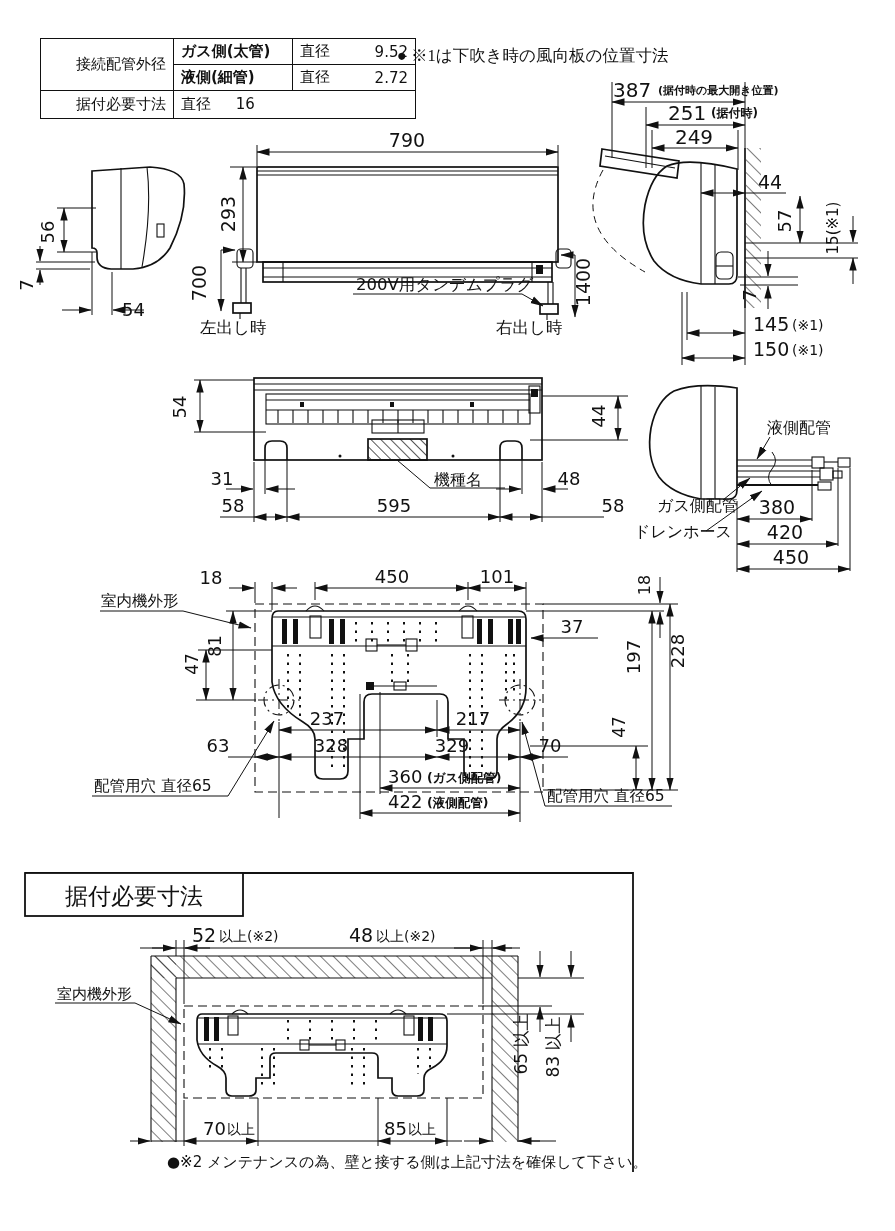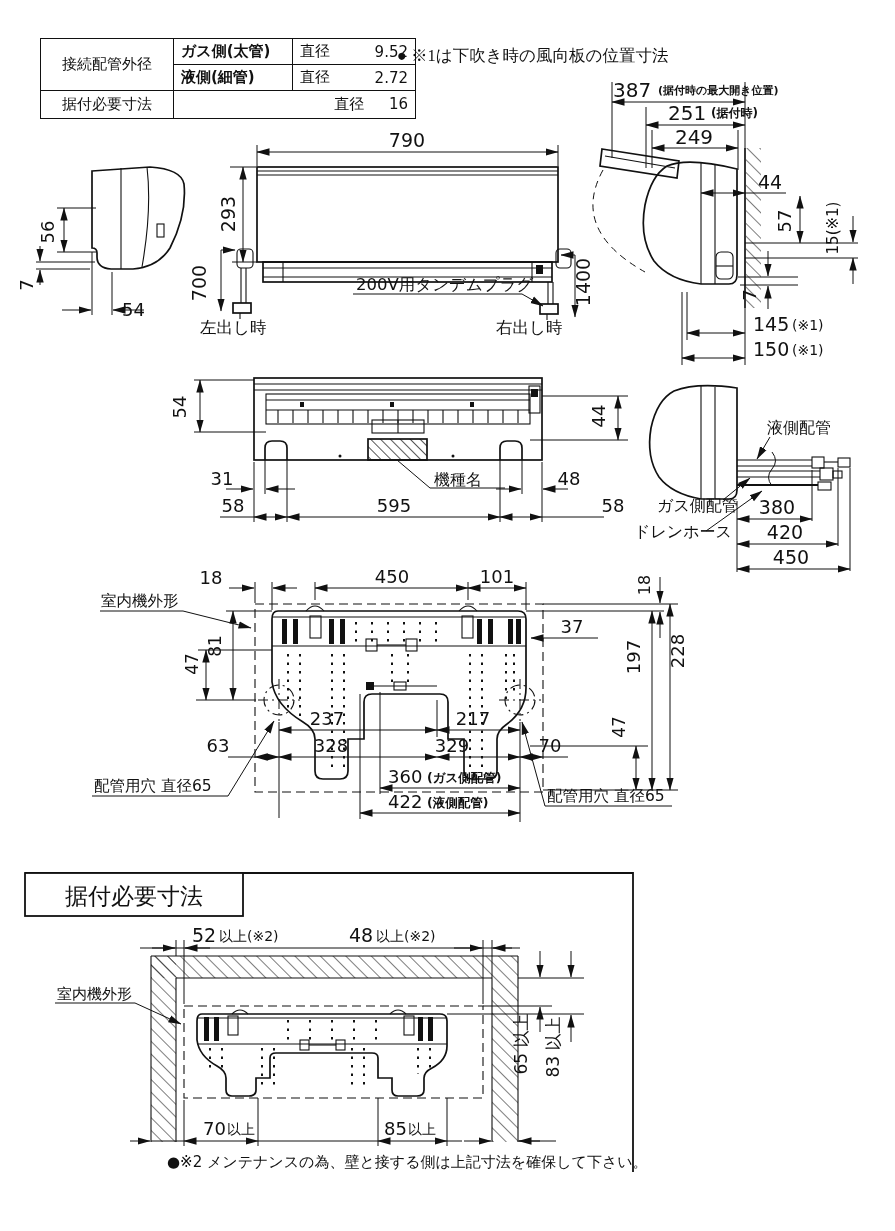--- a/index.html
+++ b/index.html
@@ -12,21 +12,21 @@
   .dae{marker-end:url(#arr)}
   .o{stroke:#111;stroke-width:1.7;fill:none}
   .o2{stroke:#111;stroke-width:1.1;fill:none}
   .dash{stroke-dasharray:9 5}
   .dash2{stroke-dasharray:7 5}
   .dashdot{stroke-dasharray:10 4 2 4}
   .dot{stroke:#111;stroke-width:2;stroke-dasharray:2.5 6;fill:none}
   .ink{fill:#111;stroke:none}
   #spec-table{position:absolute;left:40px;top:38px;border-collapse:collapse;}
   #spec-table td{border:1.6px solid #111;font-size:15px;white-space:nowrap;padding:0 7px;height:25px;}
-  #spec-table .c1{width:118px;text-align:center;}
+  #spec-table .c1{width:118px;text-align:right;}
   #spec-table .c2{width:104px;font-weight:bold;}
   #spec-table .c3{width:108px;}
   .vflex{display:flex;justify-content:space-between;align-items:center;}
   #note1{position:absolute;left:397px;top:45px;font-size:16.5px;white-space:nowrap;font-family:Liberation Serif, serif;}
 </style>
 </head>
 <body>
 
 <div id="page">
 
@@ -46,21 +46,21 @@
     <td class="c2">液側(細管)</td>
     <td class="c3">
       <div class="vflex">
               <span>直径</span>
               <span>2.72</span>
             </div>
     </td>
   </tr>
   <tr>
     <td class="c1" style="height:27px">据付必要寸法</td>
-    <td colspan="2" style="text-align:right">
+    <td colspan="2" style="text-align:left">
       <span>直径</span>
       <span style="margin-left:20px">16</span>
     </td>
   </tr>
 </tbody>
     </table>
 
 <div id="note1">● ※1は下吹き時の風向板の位置寸法</div>
 
 <svg id="drawing" width="895" height="1231" viewBox="0 0 895 1231">

